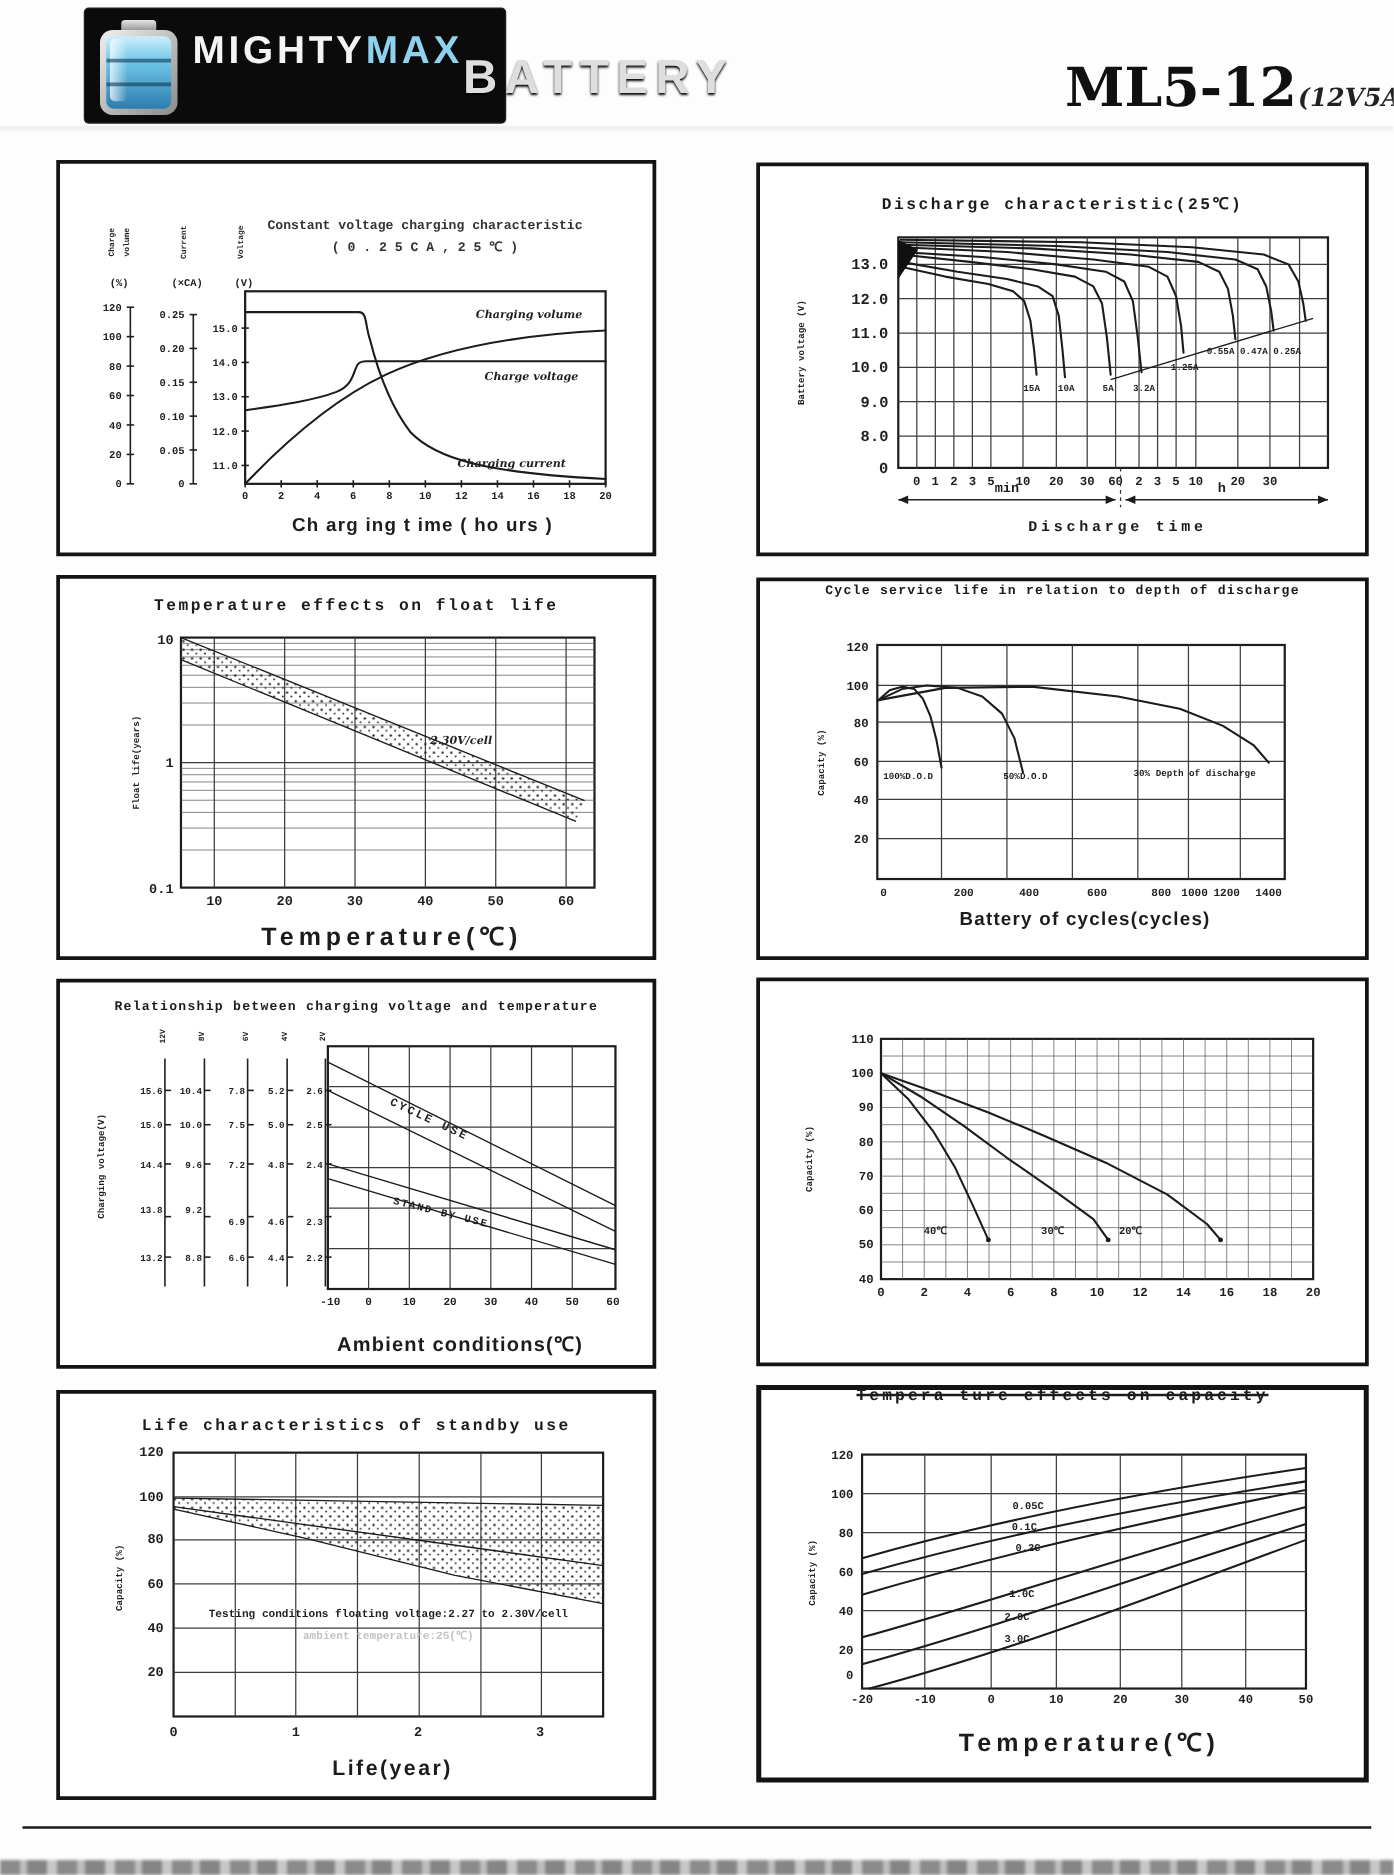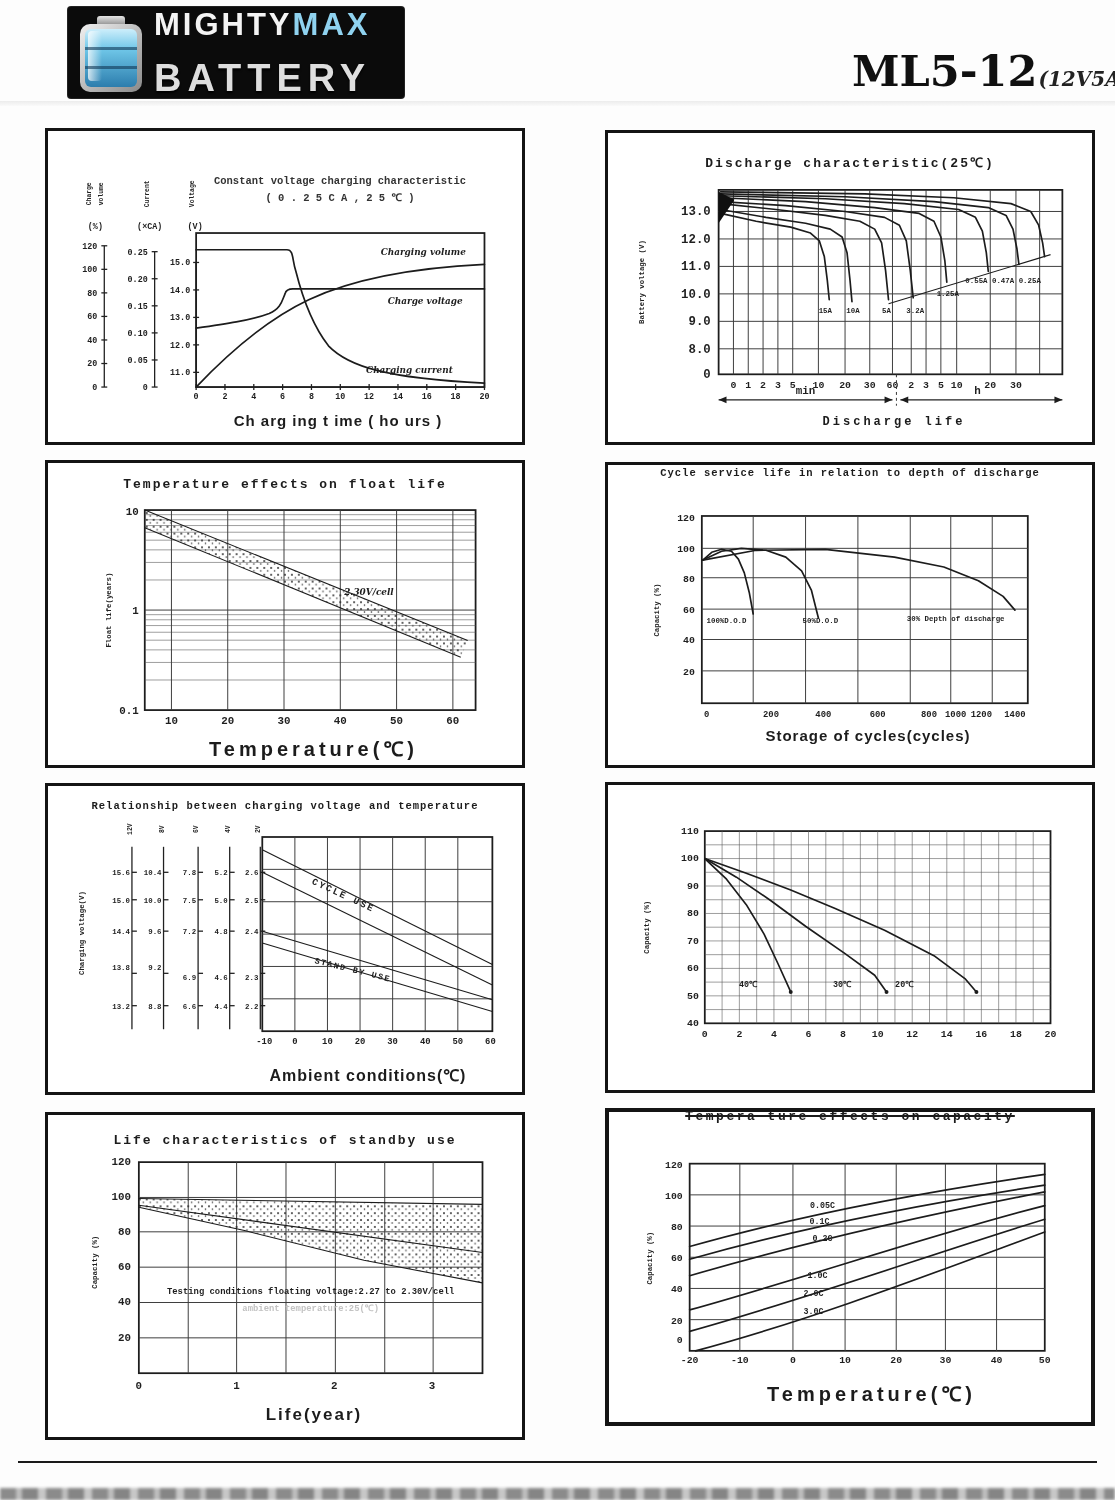--- a/index.html
+++ b/index.html
@@ -6,21 +6,21 @@
   body{width:1115px;height:1500px;position:relative;background:#fff;font-family:"Liberation Sans",sans-serif;overflow:hidden}
   .page{position:absolute;inset:0;background:#fdfdfd}
   
   .logo{position:absolute;left:68px;top:7px;width:336px;height:91px;background:#0b0b0b;border-radius:3px;display:flex;align-items:center;box-shadow:0 0 0 1px #222}
   .bat{position:relative;width:62px;height:76px;margin:4px 12px 2px 12px;flex:0 0 auto}
   .bat-cap{position:absolute;top:0;left:17px;width:28px;height:11px;background:linear-gradient(#e5e5e5,#7e7e7e);border-radius:3px}
   .bat-body{position:absolute;top:8px;left:0;width:62px;height:68px;border-radius:10px;background:linear-gradient(135deg,#f0f0f0,#8a8a8a);padding:5px;box-sizing:border-box}
   .bat-inner{width:100%;height:100%;border-radius:6px;background:linear-gradient(180deg,#cdeefb 0%,#6fc6e8 35%,#2c7dad 100%);position:relative;overflow:hidden}
   .bat-inner::before{content:"";position:absolute;left:5%;top:5%;width:28%;height:86%;background:linear-gradient(90deg,rgba(255,255,255,.75),rgba(255,255,255,0));border-radius:4px}
   .bat-inner::after{content:"";position:absolute;left:0;right:0;top:32%;height:3px;background:rgba(16,55,85,.6);box-shadow:0 19px 0 rgba(16,55,85,.6)}
-  .brand{display:flex;flex-direction:column;justify-content:center}
+  .brand{display:flex;justify-content:center}
   .brand-l1{font-weight:bold;font-size:31px;letter-spacing:3px;color:#f4f4f4;line-height:1}
   .brand-l1 .max{color:#8fd2ef}
   .brand-l2{font-weight:bold;font-size:38px;letter-spacing:6px;color:#dedede;line-height:1;margin-top:19px;text-shadow:0 2px 2px #000}
   .header-rule{position:absolute;left:0;top:101px;width:1115px;height:5px;background:linear-gradient(#ececec,#fafafa)}
   .model{position:absolute;left:852px;top:46px;font-family:"DejaVu Serif",serif;font-weight:bold;font-size:43px;color:#101010;white-space:nowrap}
   .model .spec{font-style:italic;font-size:20px;margin-left:1px;color:#222}
   
   .panel{position:absolute;border:3px solid #141414;background:#fff;box-sizing:border-box}
   .panel.thick{border-width:4px}
   .ptitle,.psub,.xlab{position:absolute;left:0;right:0;text-align:center;color:#1c1c1c;white-space:nowrap}
@@ -232,21 +232,21 @@
         <line x1="112" y1="272" x2="288" y2="272" class="axis"></line>
         <polygon points="112,272 120,268.5 120,275.5" fill="#1c1c1c"></polygon>
         <polygon points="288,272 280,268.5 280,275.5" fill="#1c1c1c"></polygon>
         <line x1="296" y1="272" x2="460" y2="272" class="axis"></line>
         <polygon points="296,272 304,268.5 304,275.5" fill="#1c1c1c"></polygon>
         <polygon points="460,272 452,268.5 452,275.5" fill="#1c1c1c"></polygon>
         <text x="200" y="266" class="t11" text-anchor="middle">min</text>
         <text x="374" y="266" class="t11" text-anchor="middle">h</text>
       </svg>
     <div class="ptitle" style="top:20px;font-size:13px;letter-spacing:2px">Discharge characteristic(25℃)</div>
-    <div class="xlab" style="top:282px;left:112px;width:348px;right:auto;font-family:'Liberation Mono',monospace;font-size:12px;letter-spacing:3px">Discharge life</div>
+    <div class="xlab" style="top:282px;left:112px;width:348px;right:auto;font-family:'Liberation Mono',monospace;font-size:12px;letter-spacing:3px">Discharge time</div>
   </div>
 
   <div class="panel" style="left:45px;top:460px;width:480px;height:308px">
     <svg class="plot" preserveAspectRatio="none" viewBox="0 0 480 308">
         <defs>
           <pattern id="floatlife-dots" width="7" height="7" patternUnits="userSpaceOnUse">
             <circle cx="2" cy="2" r="1" fill="#2b2b2b"></circle>
             <circle cx="5.5" cy="5" r="0.8" fill="#2b2b2b"></circle>
           </pattern>
         </defs>
@@ -329,21 +329,21 @@
         <text x="378" y="257" class="t9" text-anchor="middle">1200</text>
         <text x="412" y="257" class="t9" text-anchor="middle">1400</text>
         <polyline points="96,97 105,89 115,86 125,88 132,96 138,110 143,130 147,152" class="curve"></polyline>
         <polyline points="96,97 115,88 135,85 160,87 180,94 196,108 206,128 213,156" class="curve"></polyline>
         <polyline points="96,97 150,87 220,86 290,94 340,104 375,118 400,134 412,148" class="curve"></polyline>
         <text x="120" y="161" class="t7" text-anchor="middle">100%D.O.D</text>
         <text x="215" y="161" class="t7" text-anchor="middle">50%D.O.D</text>
         <text x="352" y="159" class="t7" text-anchor="middle">30% Depth of discharge</text>
       </svg>
     <div class="ptitle" style="top:2px;font-size:10.5px;letter-spacing:1px">Cycle service life in relation to depth of discharge</div>
-    <div class="xlab" style="top:262px;left:95px;width:330px;right:auto;font-size:15px;letter-spacing:1px">Storage of cycles(cycles)</div>
+    <div class="xlab" style="top:262px;left:95px;width:330px;right:auto;font-size:15px;letter-spacing:1px">Battery of cycles(cycles)</div>
   </div>
 
   <div class="panel" style="left:45px;top:783px;width:480px;height:312px">
     <svg class="plot" preserveAspectRatio="none" viewBox="0 0 480 312">
         <defs>
           <pattern id="chargevolt-dots" width="7" height="7" patternUnits="userSpaceOnUse">
             <circle cx="2" cy="2" r="1" fill="#2b2b2b"></circle>
             <circle cx="5.5" cy="5" r="0.8" fill="#2b2b2b"></circle>
           </pattern>
         </defs>

